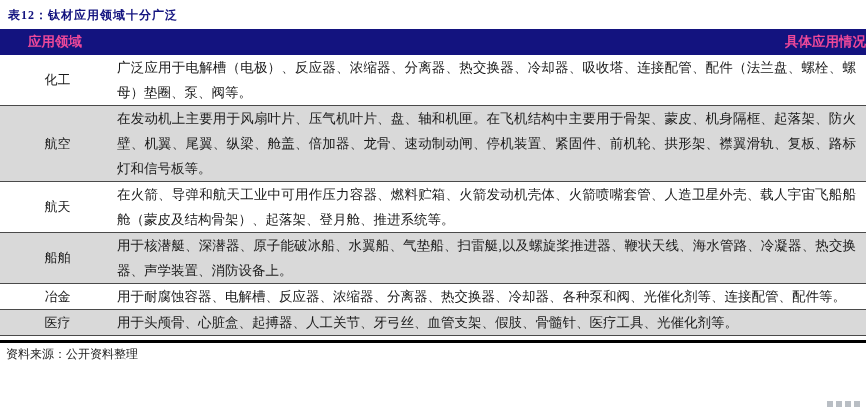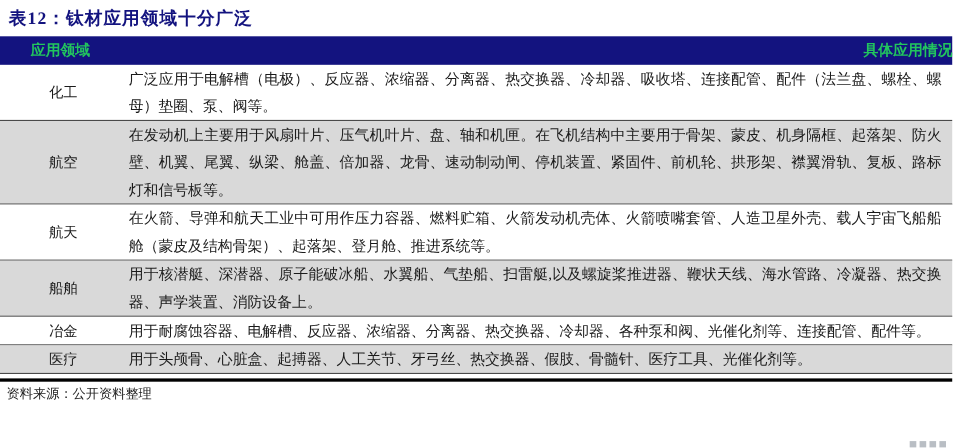--- a/index.html
+++ b/index.html
@@ -3,27 +3,27 @@
 <meta charset="utf-8">
 <style>
   html,body{margin:0;padding:0;background:#fff;}
   .page{
     width:866px;height:407px;overflow:hidden;position:relative;
     background:#ffffff;
     font-family:"Liberation Serif","DejaVu Serif",serif;
     color:#1a1a1a;
   }
   .doc-title{
-    color:#13137f;font-weight:bold;font-size:16px;
+    color:#13137f;font-weight:bold;font-size:12px;
     padding:7px 0 5px 8px;letter-spacing:1px;
   }
   .app-table{width:866px;border-collapse:collapse;}
   .thead{
     display:flex;align-items:center;height:26px;
-    background:#13137f;color:#22c55e;font-weight:bold;font-size:13.5px;
+    background:#13137f;color:#ec4899;font-weight:bold;font-size:13.5px;
   }
   .th-field{flex:0 0 115px;box-sizing:border-box;padding-left:28px;}
   .th-detail{flex:1;text-align:right;font-family:Liberation Serif, serif;}
   .trow{
     display:flex;border-bottom:1px solid #4a4a4a;background:#ffffff;
   }
   .trow.alt{background:#d9d9d9;}
   .cell-label{
     flex:0 0 115px;display:flex;align-items:center;justify-content:center;
     font-size:13px;
@@ -88,21 +88,21 @@
     <div class="trow">
       <div class="cell-label">冶金</div>
       <div class="cell-text">
           <span>用于耐腐蚀容器、电解槽、反应器、浓缩器、分离器、热交换器、冷却器、各种泵和阀、光催化剂等、连接配管、配件等。</span>
         </div>
     </div>
 
     <div class="trow alt">
       <div class="cell-label">医疗</div>
       <div class="cell-text">
-          <span>用于头颅骨、心脏盒、起搏器、人工关节、牙弓丝、热交换器、假肢、骨髓针、医疗工具、光催化剂等。</span>
+          <span>用于头颅骨、心脏盒、起搏器、人工关节、牙弓丝、血管支架、假肢、骨髓针、医疗工具、光催化剂等。</span>
         </div>
     </div>
 
 
 
   </div>
 
   <div class="bottom-rule"></div>
 
   <div class="footnote">资料来源：公开资料整理</div>

